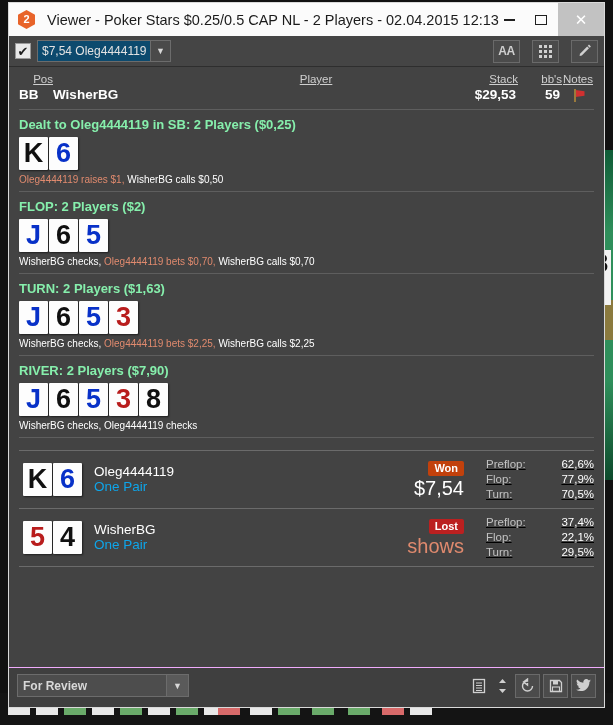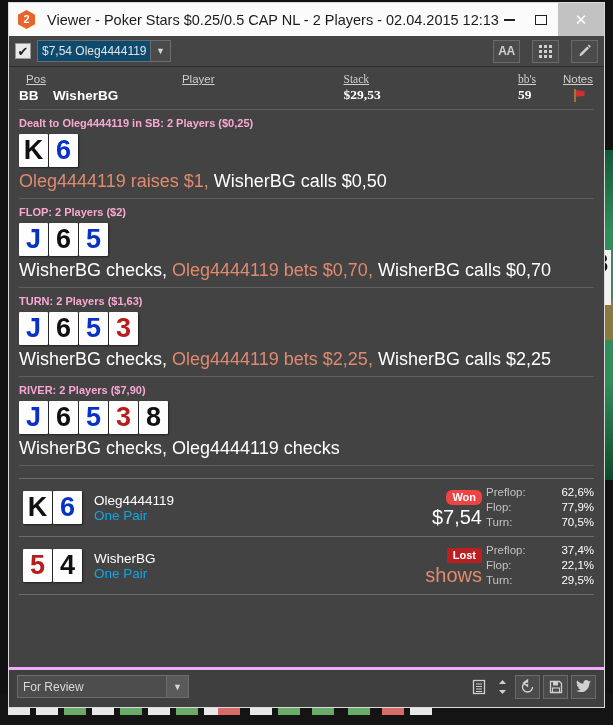--- a/index.html
+++ b/index.html
@@ -99,23 +99,23 @@
   .grid-ic { display: grid; grid-template-columns: repeat(3,3px); gap: 2px; }
   .grid-ic i { width: 3px; height: 3px; background: #cfcfcf; display: block; }
 
   
   .content { flex: 1; background: #434343; padding: 0 10px; overflow: hidden; position: relative; }
 
   
   .ptable { width: 100%; border-collapse: collapse; margin-top: 6px; }
   .ptable th {
     font-size: 11.5px; font-weight: normal; color: #cfcfcf;
-    text-decoration: underline; padding: 0 0 1px 0; text-align: center;
-  }
-  .ptable th.num, .ptable td.num { text-align: left; font-family: Liberation Serif, serif; }
+    text-decoration: underline; padding: 0 0 1px 0; text-align: right;
+  }
+  .ptable th.num, .ptable td.num { text-align: right; }
   .ptable th.notes, .ptable td.notes { text-align: center; width: 32px; }
   .ptable td {
     font-size: 13.5px; font-weight: bold; color: #ffffff; padding: 1px 0;
   }
   .ptable td.pos { width: 34px; }
   .ptable td.stack { padding-right: 2px; }
   .ptable td.bbs { width: 44px; padding-right: 2px; }
   .hr { border: 0; border-top: 1px solid #5e5e5e; margin: 5px 0 0 0; }
 
   .note-ava {
@@ -131,65 +131,65 @@
     background:#3d6f9b; border-radius: 5px 5px 0 0;
   }
   .note-flag { display:inline-block; width:15px; height:15px; position: relative; vertical-align: middle; }
   .note-flag:before{content:"";position:absolute;left:3px;top:1px;width:2px;height:13px;background:#9a7a3c;}
   .note-flag:after{content:"";position:absolute;left:5px;top:2px;width:9px;height:7px;background:#d03030;
     clip-path: polygon(0 0,100% 18%,100% 82%,0 100%);}
 
   
   .street { padding-top: 7px; }
   .street-hdr {
-    font-size: 11px; font-weight: bold; color: #f9a8d4; margin-bottom: 5px;
+    font-size: 13px; font-weight: bold; color: #86efac; margin-bottom: 5px;
   }
   .cards { display: flex; gap: 1px; margin-bottom: 4px; }
   .card {
     width: 29px; height: 33px; background: #fdfdfd;
     border-radius: 1px;
     display: flex; align-items: center; justify-content: center;
     font-size: 27px; font-weight: bold; line-height: 1;
     font-family: "Liberation Sans", sans-serif;
     box-shadow: 1px 1px 2px rgba(0,0,0,.55);
   }
   .card.s { color: #101010; }
   .card.c { color: #101010; }
   .card.d { color: #0831c8; }
   .card.h { color: #b81c1c; }
-  .actions { font-size: 18px; color: #ffffff; padding-bottom: 3px; }
+  .actions { font-size: 10px; color: #ffffff; padding-bottom: 3px; }
   .actions .hero { color: #e08a6e; }
   .sep { border: 0; border-top: 1px solid #5e5e5e; margin: 3px 0 0 0; }
 
   
   .showdown { margin-top: 12px; }
   .sd-sep { border: 0; border-top: 1px solid #6b6b6b; }
   .sd-row { display: flex; align-items: center; padding: 6px 0 6px 4px; }
   .sd-cards { display: flex; gap: 1px; }
   .sd-names { margin-left: 12px; }
   .sd-player { font-size: 13.5px; color: #ffffff; }
   .sd-hand { font-size: 13.5px; color: #0ea5e9; }
   .sd-result { margin-left: auto; text-align: right; width: 92px; }
   .badge {
     display: inline-block; font-size: 11px; color: #fff; padding: 1px 6px 2px 6px;
     font-weight: bold; border-radius: 2px;
   }
-  .badge.won { background: #ef4444; border-radius: 6px; }
+  .badge.won { background: #c2410c; }
   .badge.lost { background: #bb2020; }
   .sd-amount { font-size: 20px; color: #ffffff; margin-top: 1px; }
   .sd-amount.shows { color: #e08a6e; }
-  .sd-eq { width: 108px; margin-left: 4px; }
+  .sd-eq { width: 108px; margin-left: 22px; text-decoration: underline; }
   .sd-eq div { display: flex; justify-content: space-between; font-size: 11.5px; line-height: 15px; }
   .sd-eq .k { color: #c2c2c2; }
   .sd-eq .v { color: #ffffff; }
 
   
   .bottombar {
-    height: 36px; background: #3f3f3f; border-top: 3px solid #f0abfc;
-    display: flex; align-items: center; padding: 0 8px; flex: 0 0 36px;
+    height: 36px; background: #3f3f3f; border-top: 1px solid #f0abfc;
+    display: flex; align-items: center; padding: 0 8px; flex: 0 0 36px; font-weight: bold;
   }
   .review-combo { display: flex; height: 23px; border: 1px solid #6c6c6c; }
   .review-text {
     width: 148px; padding: 0 5px; font-size: 12px; color: #d8d8d8;
     display: flex; align-items: center; background: #4d4d4d;
   }
   .review-arrow {
     width: 22px; background: #5a5a5a; border-left: 1px solid #6c6c6c;
     display:flex; align-items:center; justify-content:center; color:#d8d8d8; font-size: 9px;
   }

